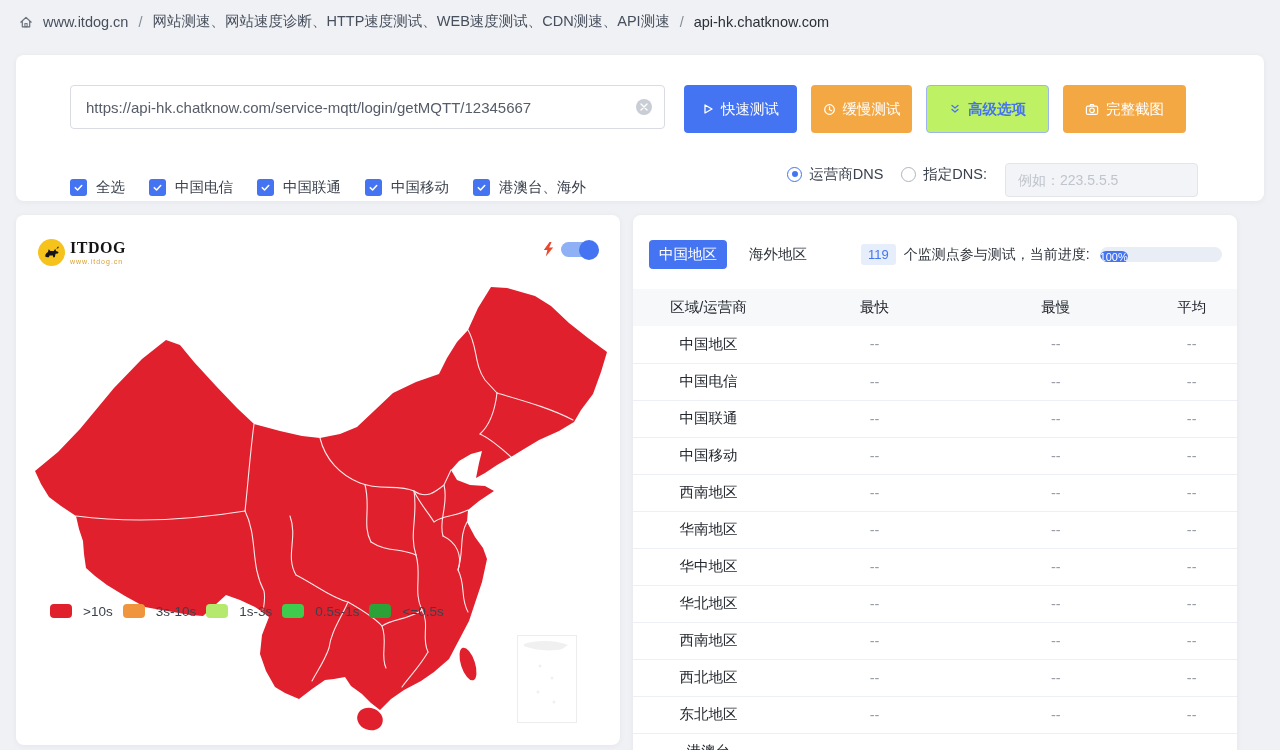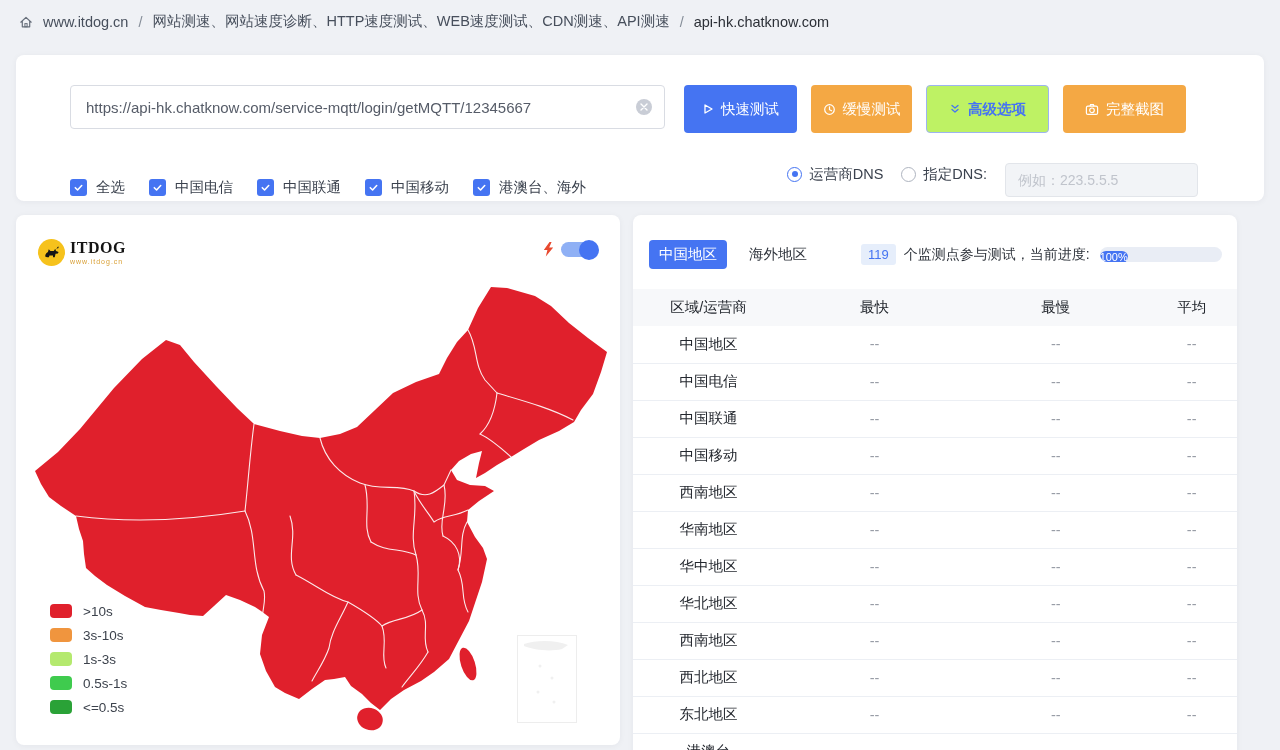--- a/index.html
+++ b/index.html
@@ -51,21 +51,21 @@
   .panel-right{width:604px;height:600px;overflow:hidden;}
   
   .logo{position:absolute;left:22px;top:24px;display:flex;align-items:center;gap:5px;}
   .logo-badge{width:27px;height:27px;border-radius:50%;background:#f6c21c;display:flex;align-items:center;justify-content:center;}
   .logo-t1{font-family:"Liberation Serif","DejaVu Serif",serif;font-weight:bold;font-size:16px;color:#141414;letter-spacing:.5px;line-height:1;}
   .logo-t2{font-size:7px;color:#d9a036;letter-spacing:1px;margin-top:2px;}
   .speed-toggle{position:absolute;right:22px;top:27px;display:flex;align-items:center;gap:7px;}
   .toggle{width:37px;height:15px;border-radius:8px;background:#8fb0f5;position:relative;cursor:pointer;}
   .toggle-knob{position:absolute;right:-1px;top:-2.5px;width:20px;height:20px;border-radius:50%;background:var(--accent);}
   .map{position:absolute;left:14px;top:64px;}
-  .legend{position:absolute;left:34px;top:389px;display:flex;flex-direction:column;gap:10px;font-size:13.5px;color:#3c424c;}
+  .legend{position:absolute;left:34px;top:389px;display:flex;flex-direction:row;gap:10px;font-size:13.5px;color:#3c424c;}
   .legend-item{display:flex;align-items:center;gap:11px;height:14px;}
   .legend-swatch{width:22px;height:14px;border-radius:4px;}
   .inset{position:absolute;left:501px;top:420px;width:60px;height:88px;background:#fff;border:1px solid #ededed;}
   
   .rp-header{display:flex;align-items:center;padding:25px 15px 0 16px;}
   .tab{font-size:14.5px;color:#2f343c;padding:5px 10px;border-radius:4px;cursor:pointer;white-space:nowrap;}
   .tab.active{background:var(--accent);color:#fff;}
   .tab + .tab{margin-left:12px;}
   .badge{margin-left:44px;background:#e6eefb;color:var(--accent);font-size:13px;padding:3px 7px;border-radius:3px;}
   .progress-label{margin-left:8px;font-size:14px;color:#2f343c;white-space:nowrap;}

